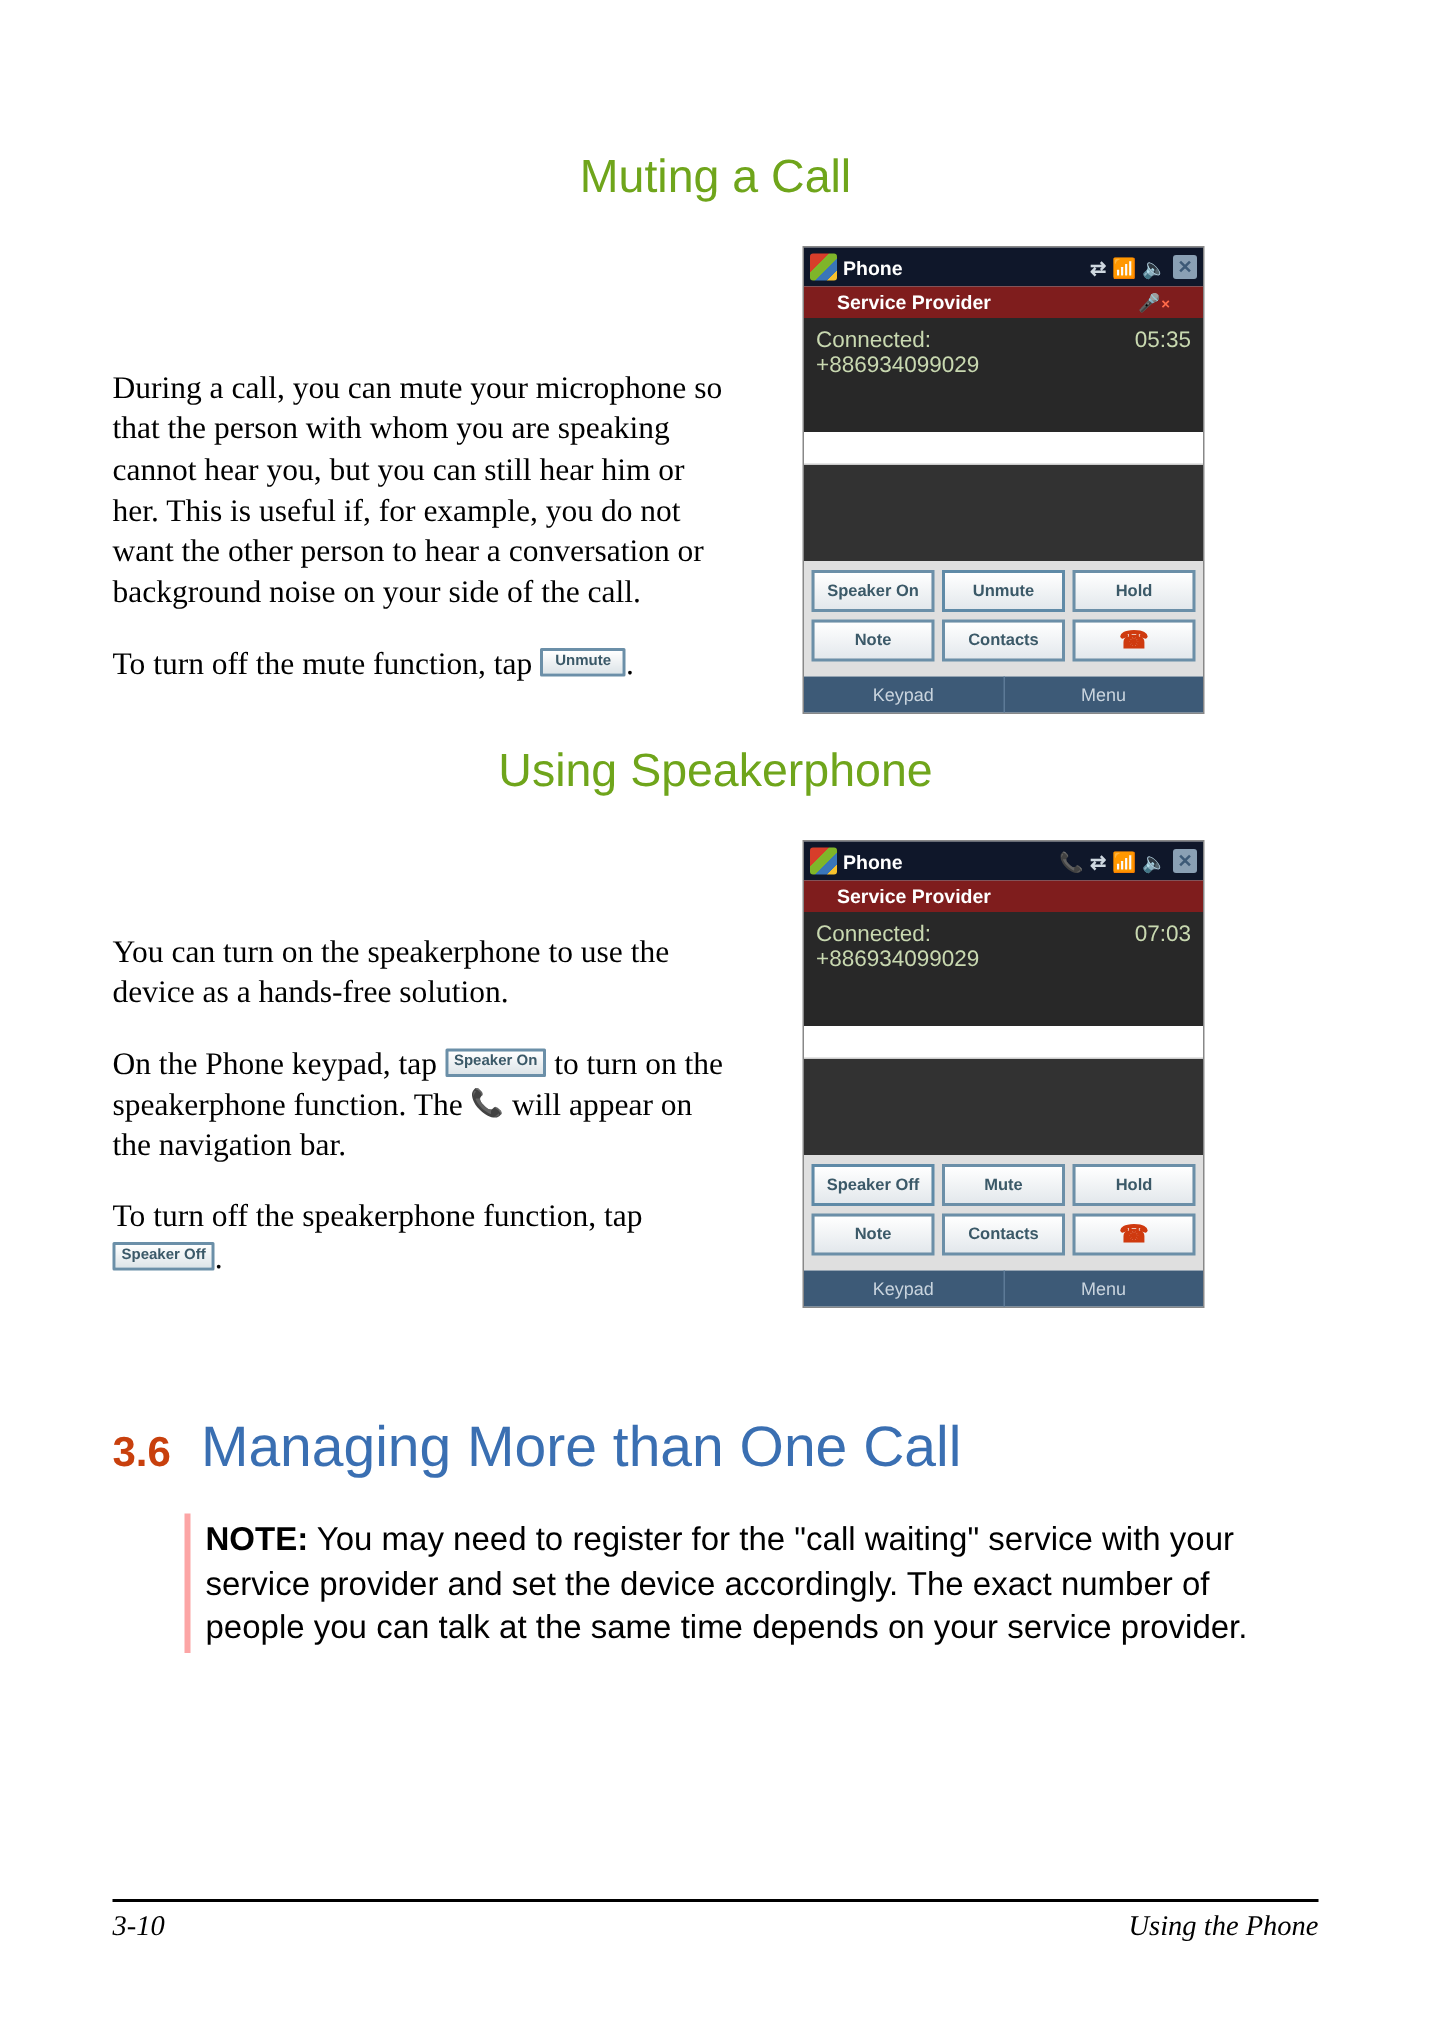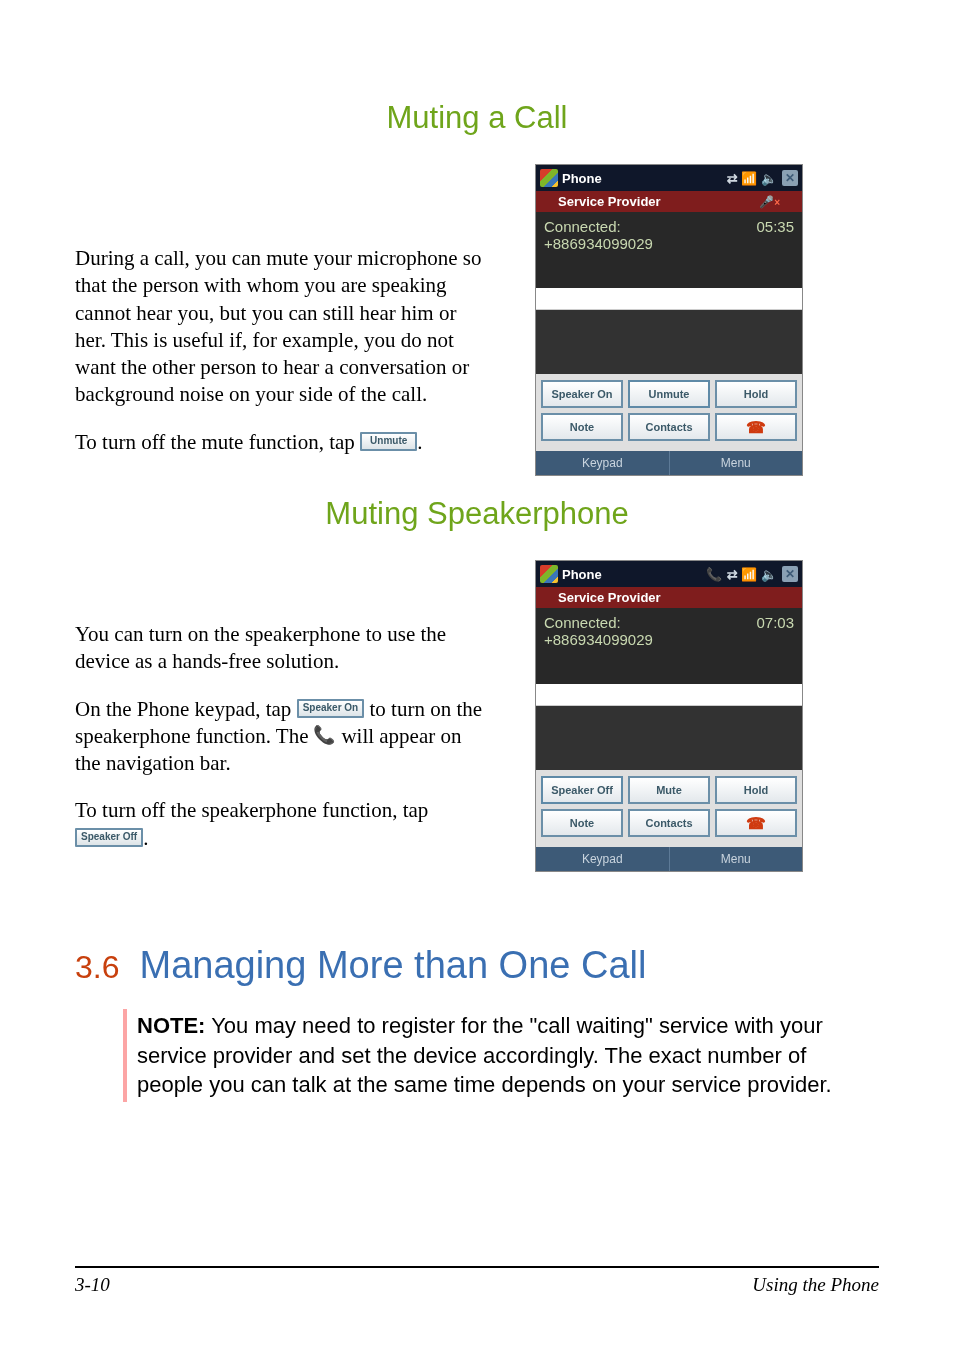--- a/index.html
+++ b/index.html
@@ -192,22 +192,22 @@
   
   .chapter-heading {
     font-family: Arial, Helvetica, sans-serif;
     font-size: 38px;
     margin-top: 62px;
     margin-bottom: 22px;
     font-weight: 400;
   }
   .chapter-num {
     color: #c8400d;
-    font-weight: normal;
-    font-size: 32px;
+    font-weight: bold;
+    font-size: 28px;
     margin-right: 20px;
   }
   .chapter-title {
     color: #3a6fb2;
   }
   .note-block {
     margin-left: 48px;
     border-left: 4px solid #fca5a5;
     padding: 2px 8px 2px 10px;
     font-family: Arial, Helvetica, sans-serif;
@@ -287,21 +287,21 @@
         </div>
         <div class="bottombar">
           <div class="bm">Keypad</div>
           <div class="sep"></div>
           <div class="bm">Menu</div>
         </div>
       </div>
     </div>
   </div>
 
-  <h2 class="heading2 green">Muting Speakerphone</h2>
+  <h2 class="heading2 green">Using Speakerphone</h2>
 
   <div class="row">
     <div class="left-col">
       <p class="bodytext">You can turn on the speakerphone to use the device as a hands-free solution.</p>
 
       <p class="bodytext">
         <span>On the Phone keypad, tap </span><span class="inline-btn w-speaker">Speaker On</span><span> to turn on the speakerphone function. The </span><span class="speaker-icon">📞</span><span> will appear on the navigation bar.</span>
       </p>
 
       <p class="bodytext">

